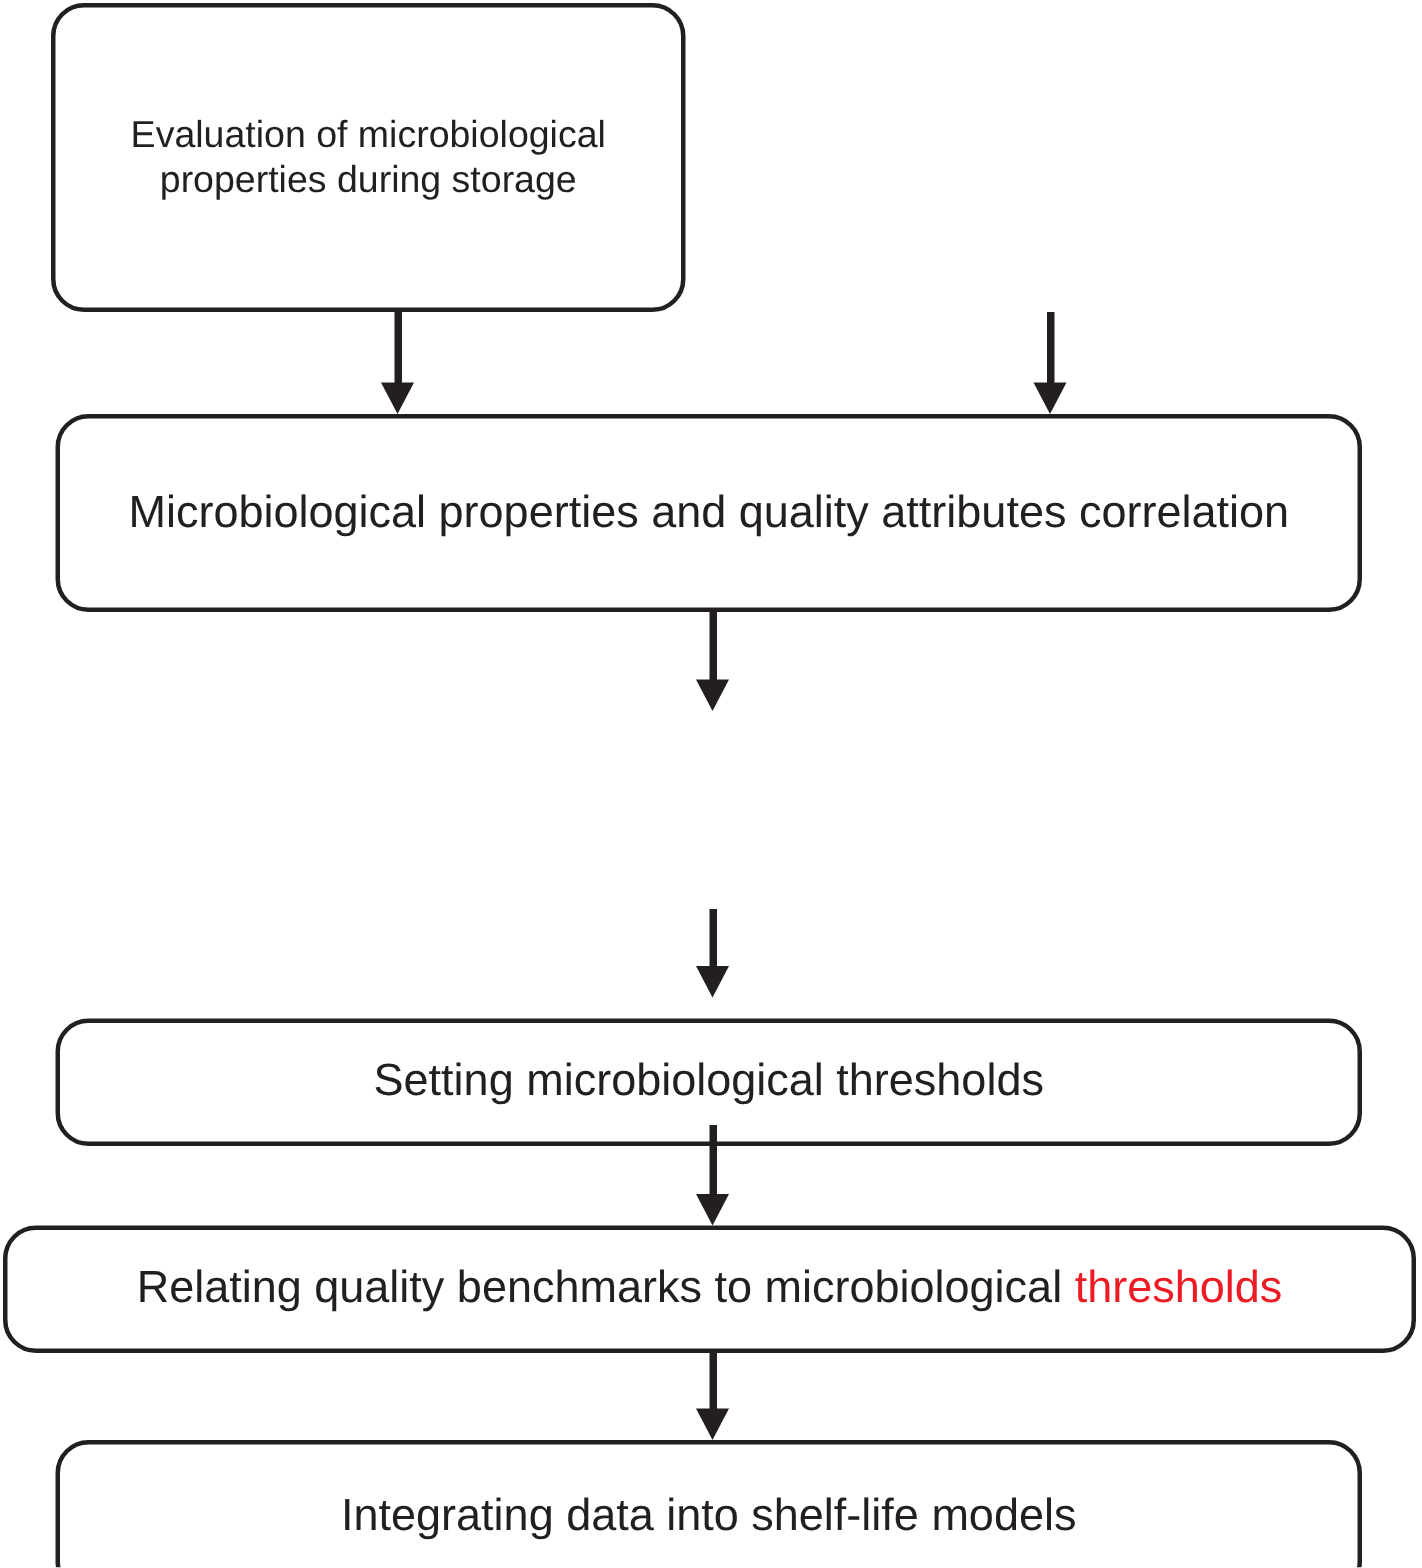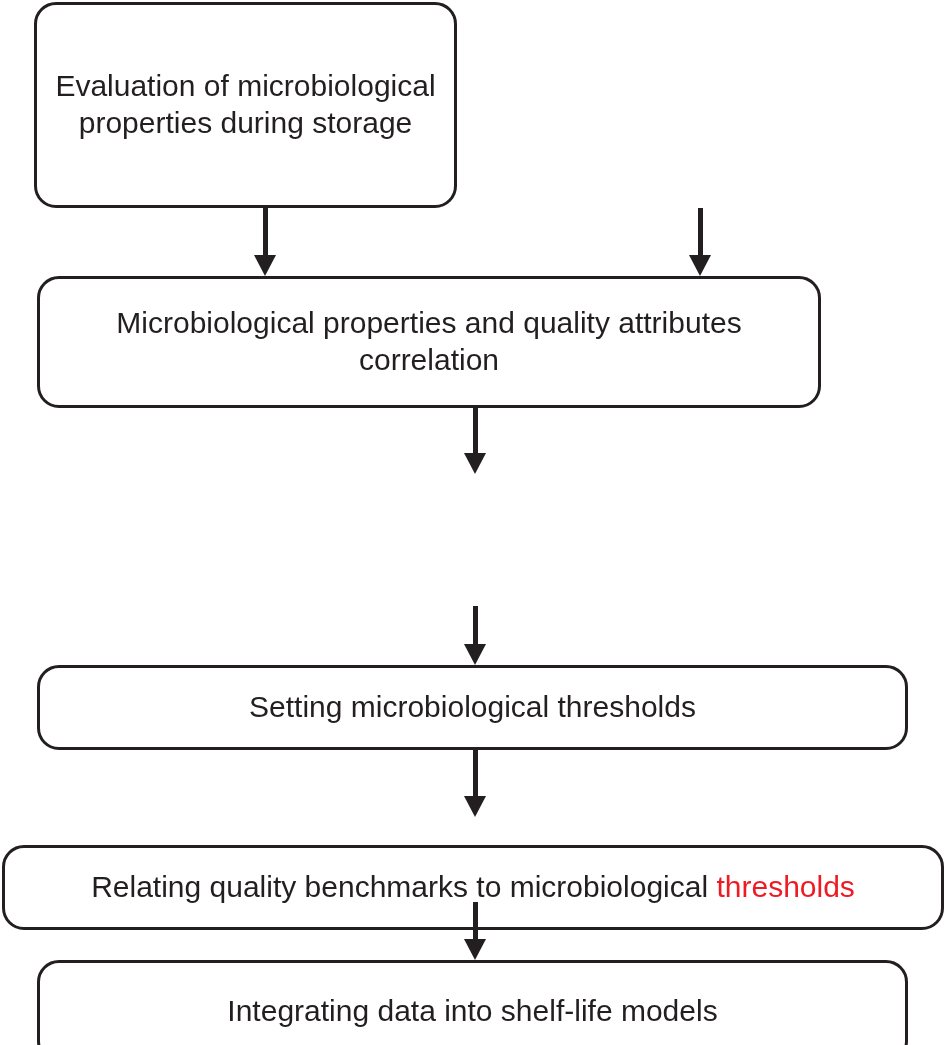--- a/index.html
+++ b/index.html
@@ -37,42 +37,41 @@
     display: block;
     width: 100%;
   }
   .accent-word {
     color: #ed1c24;
   }
 
   
   #box-evaluation-microbiological {
     left: 34px;  top: 2px;   width: 423px; height: 206px;
-    font-size: 30px;
+    font-size: 25px;
   }
   #box-assessment-quality {
     left: 489px; top: 2px;   width: 423px; height: 206px;
     font-size: 30px;
   }
   #box-correlation {
-    left: 37px;  top: 276px; width: 784px; height: 132px;
+    left: 37px;  top: 276px; width: 871px; height: 132px;
     font-size: 30px;
   }
   #box-critical-factors {
     left: 37px;  top: 474px; width: 871px; height: 132px;
     font-size: 30px;
   }
   #box-thresholds {
-    left: 37px;  top: 665px; width: 871px; height: 85px;
+    left: 37px;  top: 679px; width: 871px; height: 85px;
     font-size: 30px;
   }
   #box-benchmarks {
     left: 2px;   top: 817px; width: 942px; height: 85px;
     font-size: 30px;
-    margin-top: 28px;
   }
   #box-shelf-life-models {
     left: 37px;  top: 960px; width: 871px; height: 103px;
     font-size: 30px;
   }
 
   
   .connector {
     position: absolute;
   }

